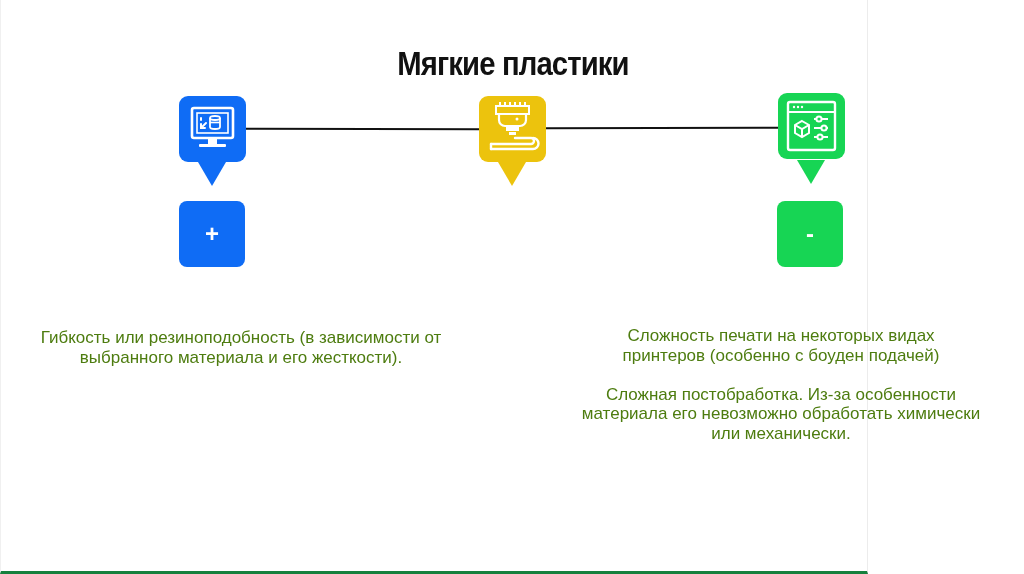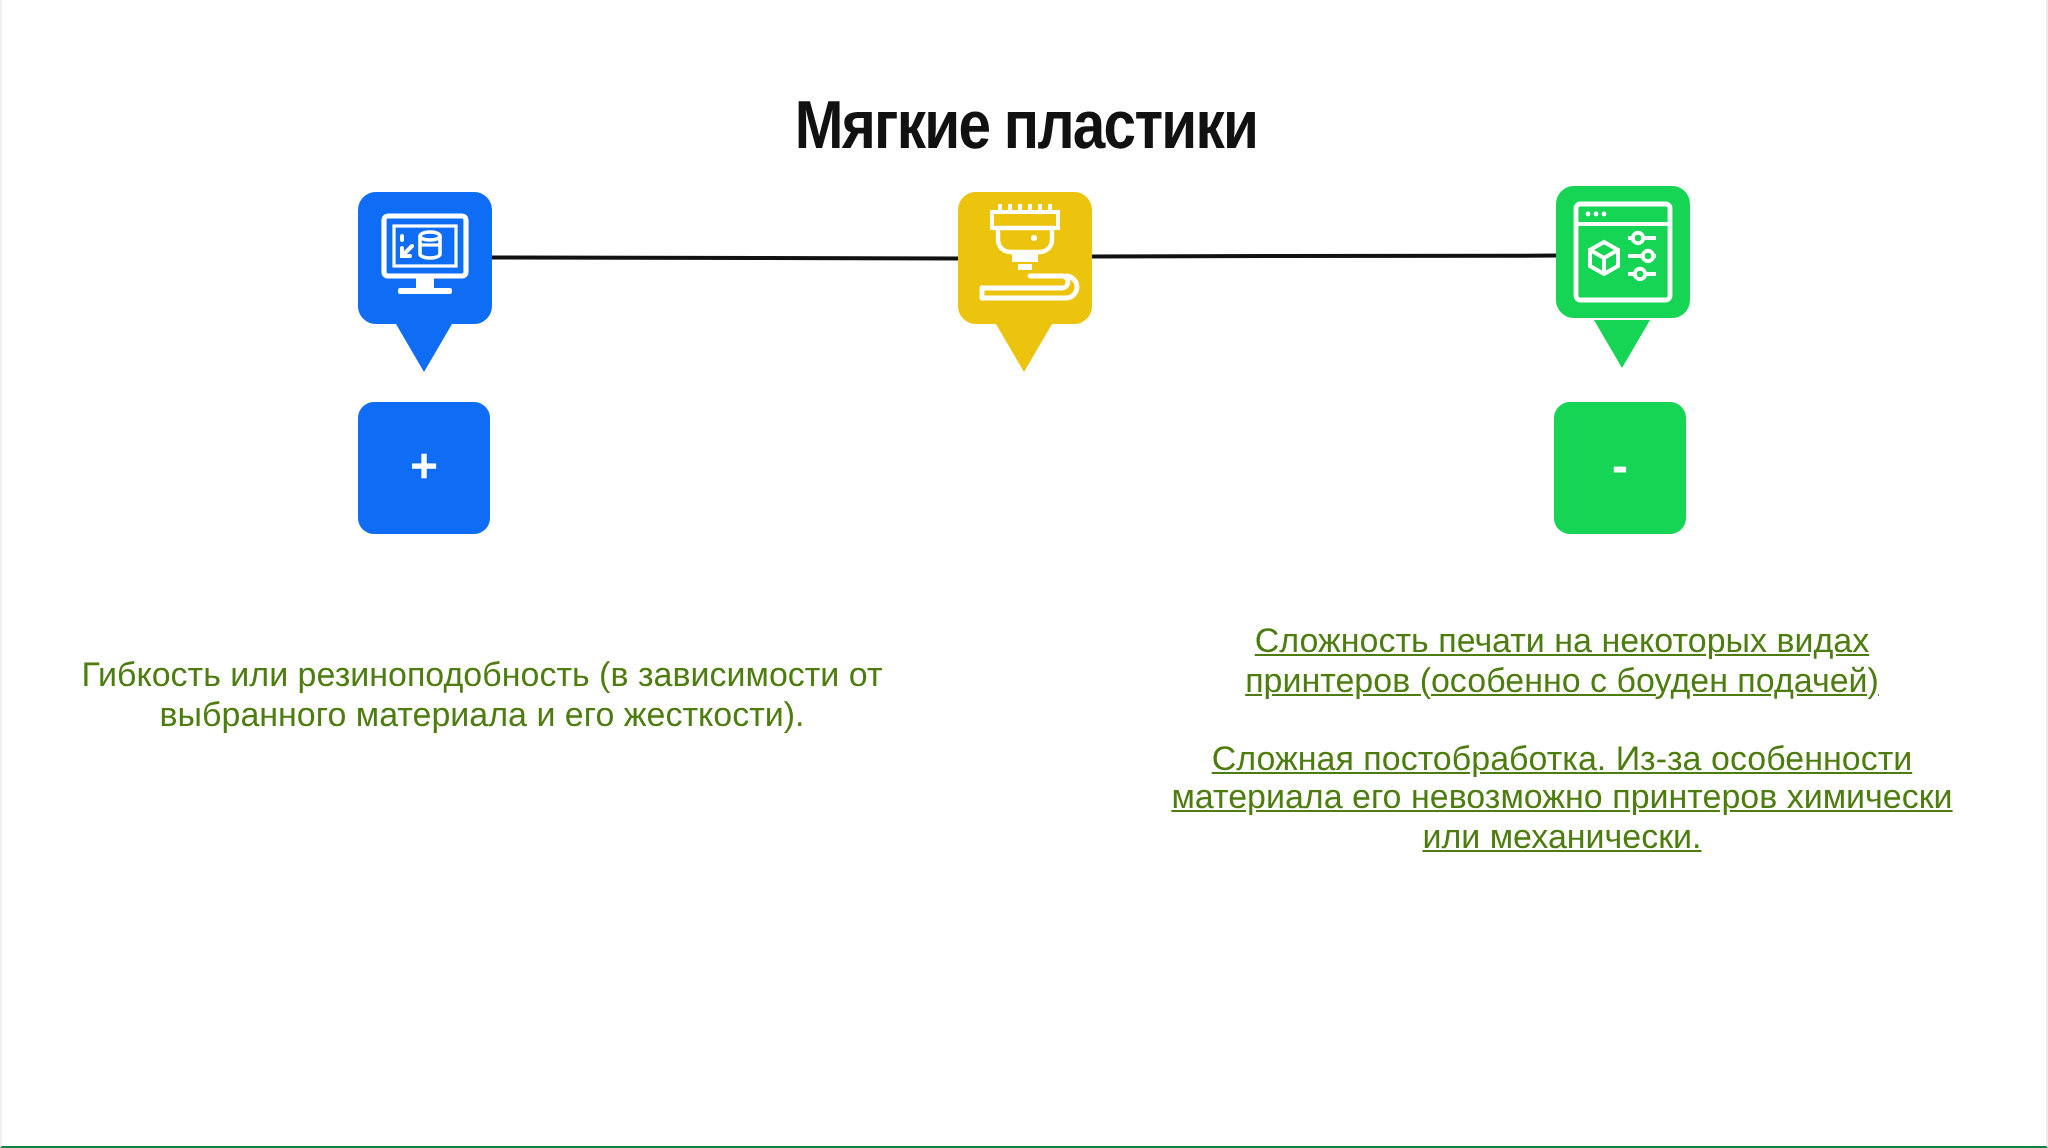--- a/index.html
+++ b/index.html
@@ -5,27 +5,27 @@
     html, body {
       margin: 0;
       padding: 0;
       width: 1024px;
       height: 574px;
       background: #ffffff;
       overflow: hidden;
     }
     .slide {
       position: relative;
-      width: 1024px;
+      width: 868px;
       height: 574px;
       background: #ffffff;
       box-sizing: border-box;
       border-left: 1px solid #f0f0f0;
       border-right: 1px solid #ececec;
-      border-bottom: 1px solid #15803d;
+      border-bottom: 3px solid #15803d;
       font-family: "Liberation Sans", "DejaVu Sans", sans-serif;
     }
     .title {
       position: absolute;
       left: 0;
       width: 1024px;
       top: 44px;
       text-align: center;
       font-family: "Liberation Sans", sans-serif;
       font-weight: bold;
@@ -153,18 +153,18 @@
     <span>+</span>
   </div>
   <div class="sign-box" style="left:776px; top:201px; background:#17d554;">
     <span>-</span>
   </div>
 
   <div class="text-block" style="left:30px; top:328px; width:420px;">
     <p style="padding:0 6px;">Гибкость или резиноподобность (в зависимости от выбранного материала и его жесткости).</p>
   </div>
 
-  <div class="text-block" style="left:562px; top:311px; width:436px;text-decoration:underline;">
+  <div class="text-block" style="left:562px; top:326px; width:436px;">
     <p style="padding:0 26px;">Сложность печати на некоторых видах принтеров (особенно с боуден подачей)</p>
-    <p style="padding:0 6px;">Сложная постобработка. Из-за особенности материала его невозможно принтеров химически или механически.</p>
+    <p style="padding:0 6px;">Сложная постобработка. Из-за особенности материала его невозможно обработать химически или механически.</p>
   </div>
 
 </div>
 
 </body></html>

